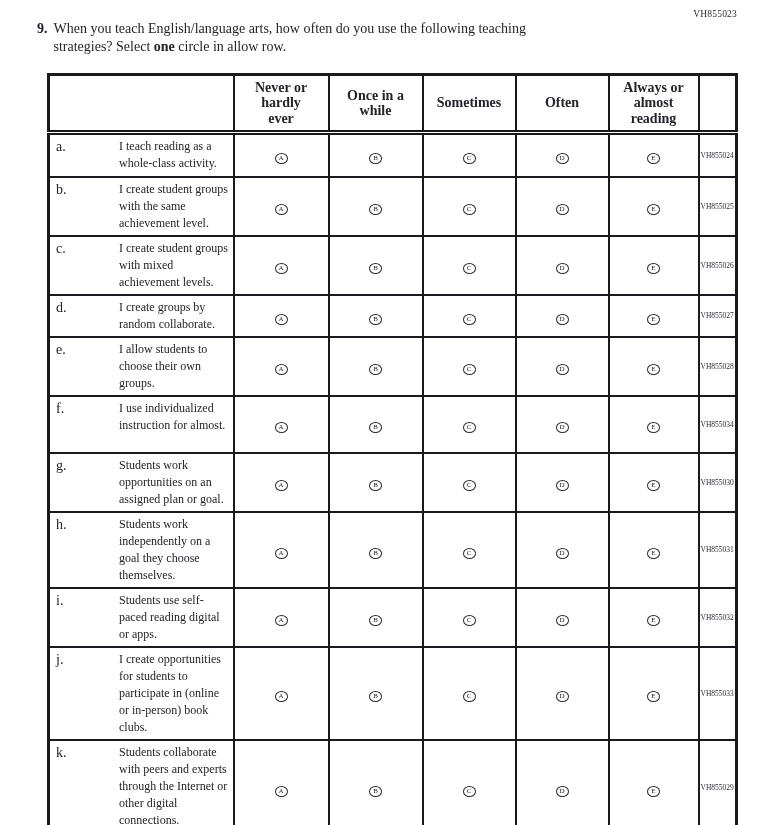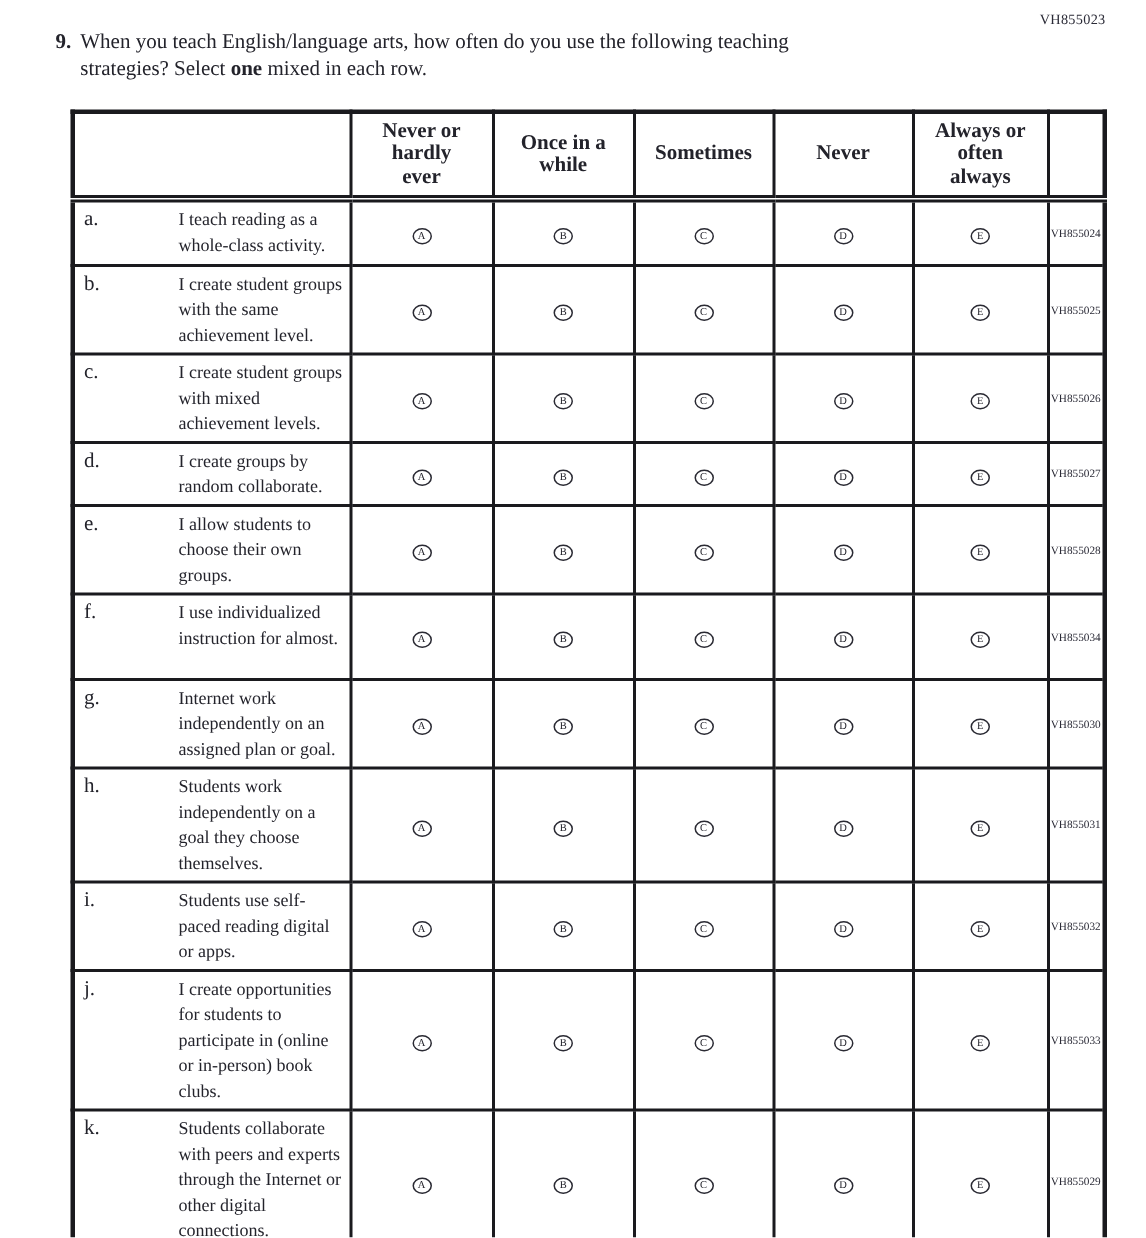--- a/index.html
+++ b/index.html
@@ -65,41 +65,41 @@
 </style>
 </head>
 <body>
 
 <div class="page">
 
   <div class="form-code">VH855023</div>
 
   <div class="question">
     <span class="q-num">9.</span>
-    <p class="q-text"><span>When you teach English/language arts, how often do you use the following teaching strategies? Select </span><b>one</b><span> mixed in each row.</span></p>
+    <p class="q-text"><span>When you teach English/language arts, how often do you use the following teaching strategies? Select </span><b>one</b><span> circle in allow row.</span></p>
   </div>
 
   <table class="grid">
     <colgroup>
       <col style="width:185px">
       <col style="width:95px">
       <col style="width:94px">
       <col style="width:93px">
       <col style="width:93px">
       <col style="width:90px">
       <col style="width:38px">
     </colgroup>
     <thead>
       <tr>
         <th></th>
         <th><span class="th-inner">Never or hardly ever</span></th>
           <th><span class="th-inner">Once in a while</span></th>
           <th><span class="th-inner">Sometimes</span></th>
-          <th><span class="th-inner">Never</span></th>
-          <th><span class="th-inner">Always or often always</span></th>
+          <th><span class="th-inner">Often</span></th>
+          <th><span class="th-inner">Always or almost reading</span></th>
           <th></th>
       </tr>
     </thead>
     <tbody>
         <tr>
           <td class="stmt-cell">
             <div class="stmt">
               <span class="stmt-letter">a.</span>
               <span class="stmt-text">I teach reading as a whole-class activity.</span>
             </div>
@@ -178,21 +178,21 @@
           <td class="opt-cell"><span class="bubble">B</span></td>
           <td class="opt-cell"><span class="bubble">C</span></td>
           <td class="opt-cell"><span class="bubble">D</span></td>
           <td class="opt-cell"><span class="bubble">E</span></td>
           <td class="code-cell">VH855034</td>
         </tr>
         <tr>
           <td class="stmt-cell">
             <div class="stmt">
               <span class="stmt-letter">g.</span>
-              <span class="stmt-text">Internet work independently on an assigned plan or goal.</span>
+              <span class="stmt-text">Students work opportunities on an assigned plan or goal.</span>
             </div>
           </td>
           <td class="opt-cell"><span class="bubble">A</span></td>
           <td class="opt-cell"><span class="bubble">B</span></td>
           <td class="opt-cell"><span class="bubble">C</span></td>
           <td class="opt-cell"><span class="bubble">D</span></td>
           <td class="opt-cell"><span class="bubble">E</span></td>
           <td class="code-cell">VH855030</td>
         </tr>
         <tr>

